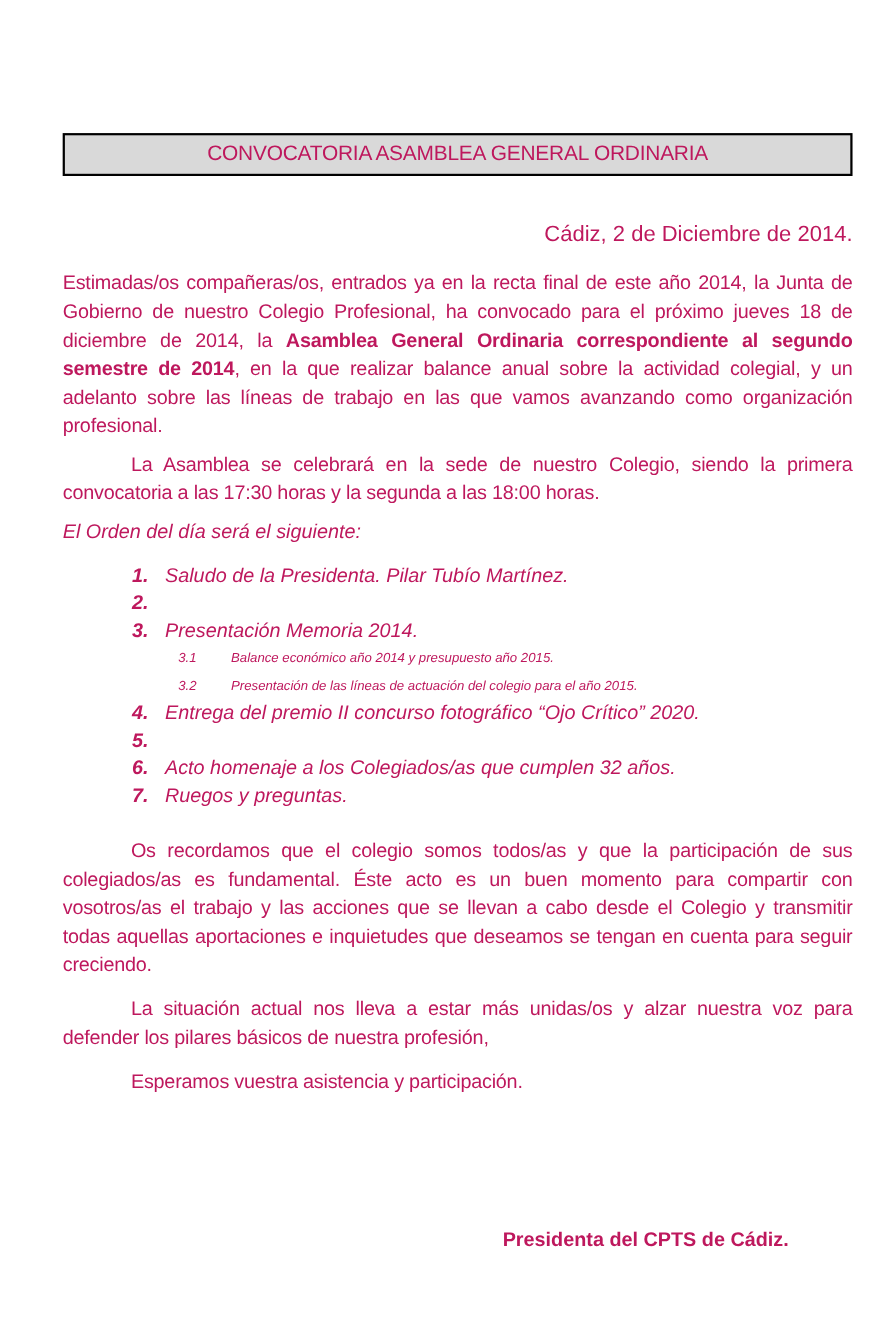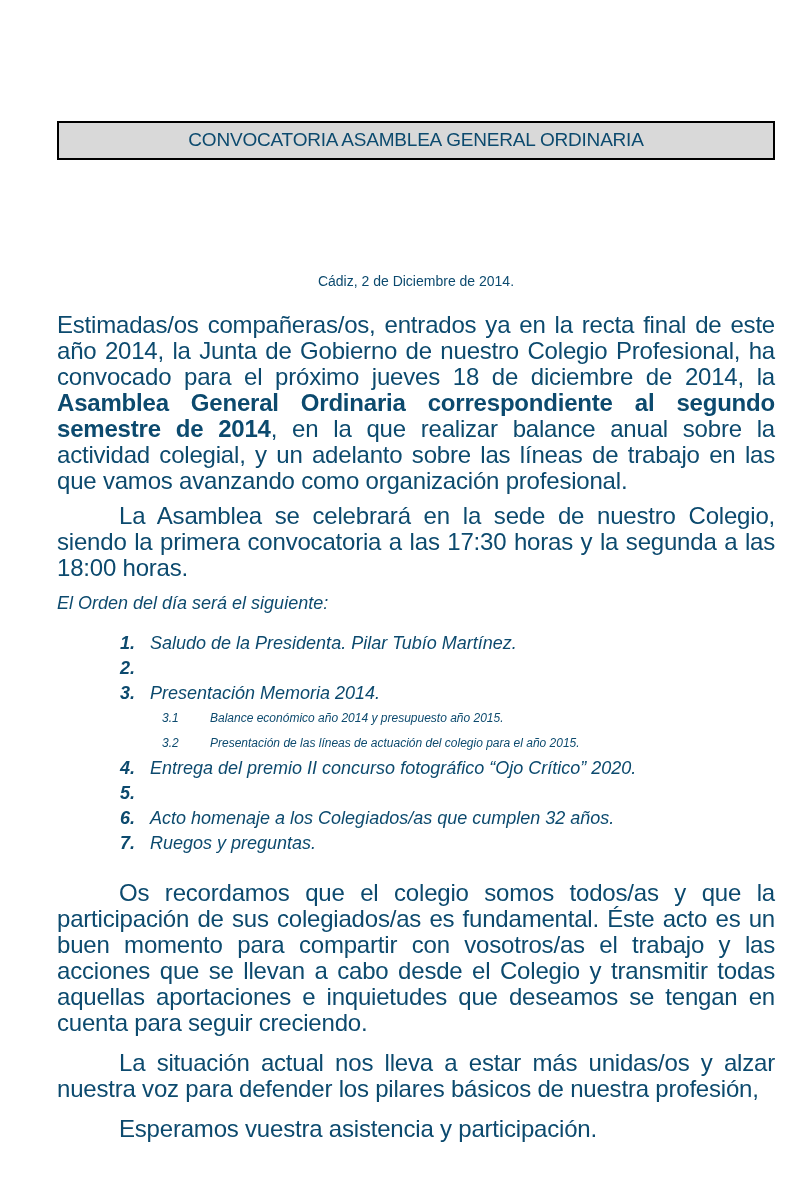--- a/index.html
+++ b/index.html
@@ -3,45 +3,45 @@
 <meta charset="utf-8">
 <style>
   * { margin: 0; padding: 0; box-sizing: border-box; }
   html, body { background: #ffffff; }
   .page {
     position: relative;
     width: 806px;
     height: 1203px;
     background: #ffffff;
     font-family: "Liberation Sans", "DejaVu Sans", sans-serif;
-    color: #0c4a6e;
+    color: #be185d;
     overflow: hidden;
     margin: 0 auto;
   }
   .content {
     padding: 0 31px 0 57px;
   }
   .title-banner {
     margin-top: 121px;
     border: 2px solid #000000;
     background: #d9d9d9;
     text-align: center;
     padding: 6px 4px 7px 4px;
     font-size: 19px;
     letter-spacing: -0.2px;
     font-weight: 400;
   }
   .dateline {
-    margin-top: 108px;
-    text-align: center;
-    font-size: 14px;
+    margin-top: 40px;
+    text-align: right;
+    font-size: 20px;
     line-height: 26px;
   }
   p.body-par {
-    font-size: 24px;
+    font-size: 18px;
     line-height: 26px;
     letter-spacing: -0.2px;
     text-align: justify;
   }
   .indent { text-indent: 62px; }
   .p1 { margin-top: 18px; }
   .p2 { margin-top: 9px; }
   .agenda-intro {
     margin-top: 9px;
     font-style: italic;

